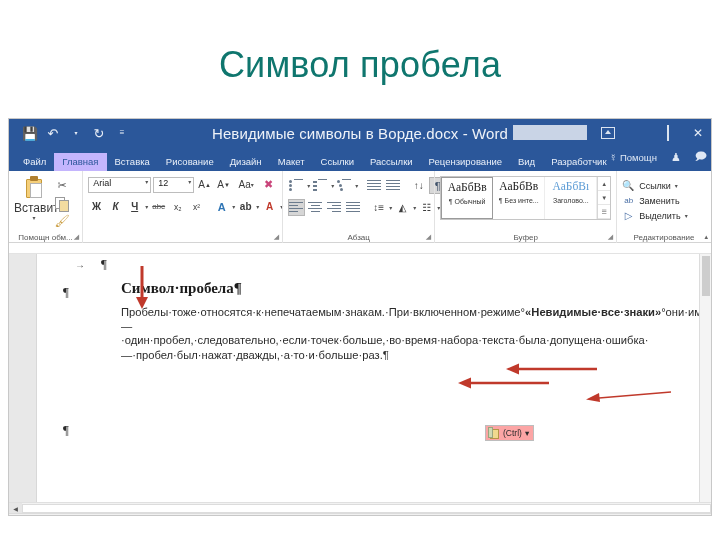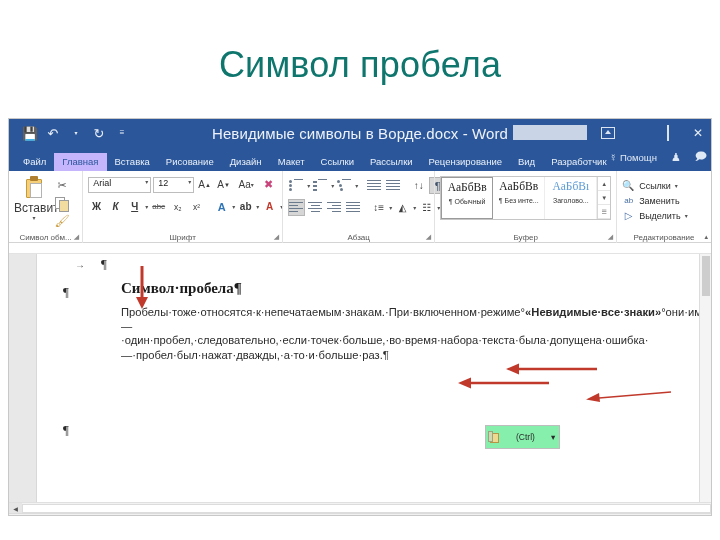--- a/index.html
+++ b/index.html
@@ -264,22 +264,22 @@
     color:#2b2b2b; margin-top:8px; text-align:justify; width: 398px;
   }
   .doc-body b { font-weight:700; }
 
   
   .arrow-svg { position:absolute; pointer-events:none; }
 
   
   .paste-opt {
     position:absolute; left:505px; top:297px;
-    height:24px; display:flex; align-items:center; gap:16px;
-    border:1px solid #bdbdbd; background:#86efac; padding:0 4px 0 2px;
+    height:16px; display:flex; align-items:center; gap:3px;
+    border:1px solid #bdbdbd; background:#fca5a5; padding:0 4px 0 2px;
   }
   .po-ico { width:12px; height:12px; position:relative; }
   .po-ico .b1 { position:absolute; left:2px; top:2px; width:9px; height:10px;
                 background:#f0d98e; border:1px solid #b59545; }
   .po-ico .b2 { position:absolute; left:0px; top:0px; width:5px; height:11px;
                 background:#cfd8b4; border:1px solid #9aa57e; }
   .po-txt { font-size:8.5px; color:#2b2b2b; }
 
   
   .hscroll { height:11px; background:#f2f2f2; border-top:1px solid #e0e0e0;
@@ -356,21 +356,21 @@
           <div class="paste-lbl">Вставить</div>
           <div class="caret-sm">▾</div>
         </div>
         <div class="clip-side">
           <span class="mini-ico scissors">✂</span>
           <span class="mini-ico">
               <span class="copy-ico"></span>
             </span>
           <span class="mini-ico brush">🖌</span>
         </div>
-        <div class="glabel">Символ обм...</div>
+        <div class="glabel">Помощн обм...</div>
         <div class="dlg">◢</div>
       </div>
 
       <div class="rgroup fontg">
         <div class="row" style="margin-top:2px">
           <div class="inp fname">
             <span>Arial</span>
             <span class="arw">▾</span>
           </div>
           <div class="inp fsize">
@@ -400,21 +400,20 @@
             <span style="display:block;line-height:8px">ab</span>
             <span class="bar-yellow"></span>
           </span>
           <span class="caret-sm">▾</span>
           <span class="ibtn hl-a" style="color:#c0392b">
             <span style="display:block;line-height:8px">A</span>
             <span class="bar-red"></span>
           </span>
           <span class="caret-sm">▾</span>
         </div>
-        <div class="glabel">Шрифт</div>
         <div class="dlg">◢</div>
       </div>
 
       <div class="rgroup parag">
         <div class="row" style="margin-top:3px">
           <span class="ibtn">
             <span class="list-ico">
                 <b></b>
                 <b></b>
                 <b></b>

